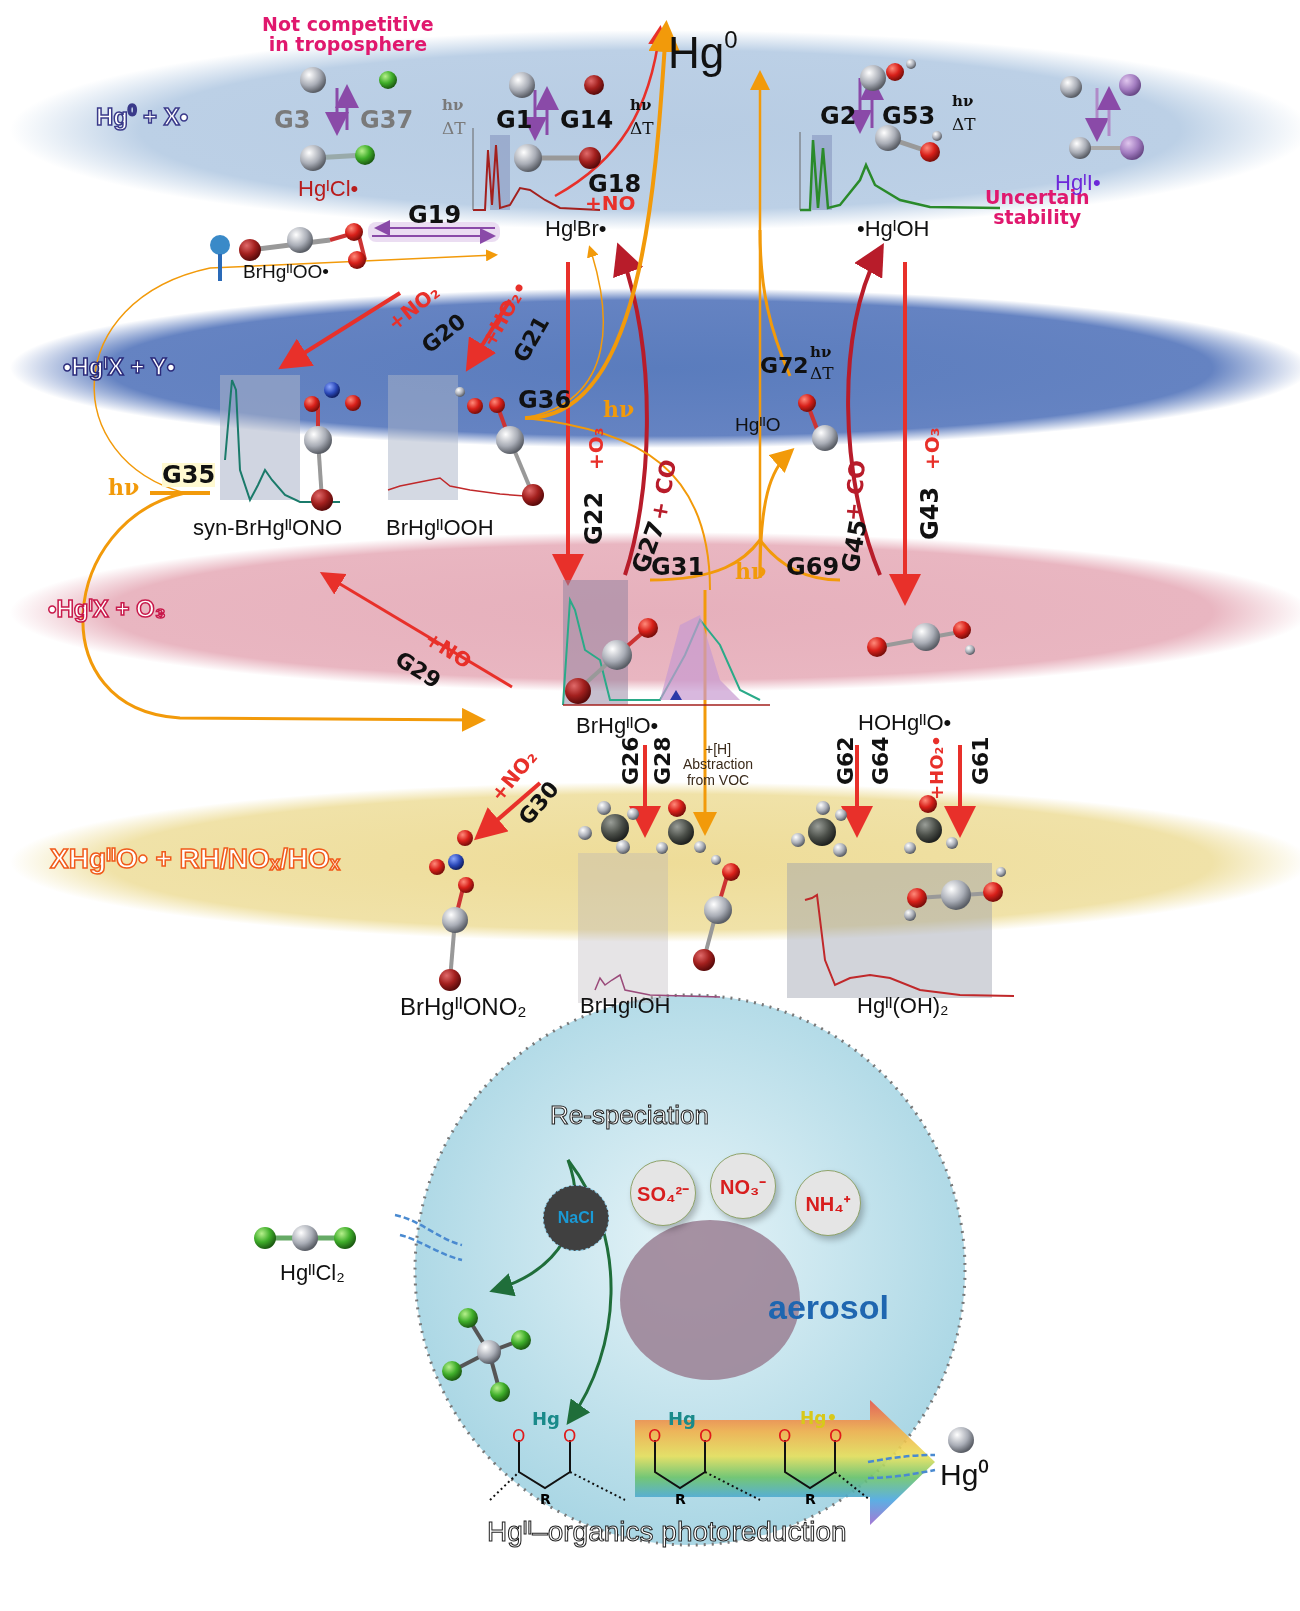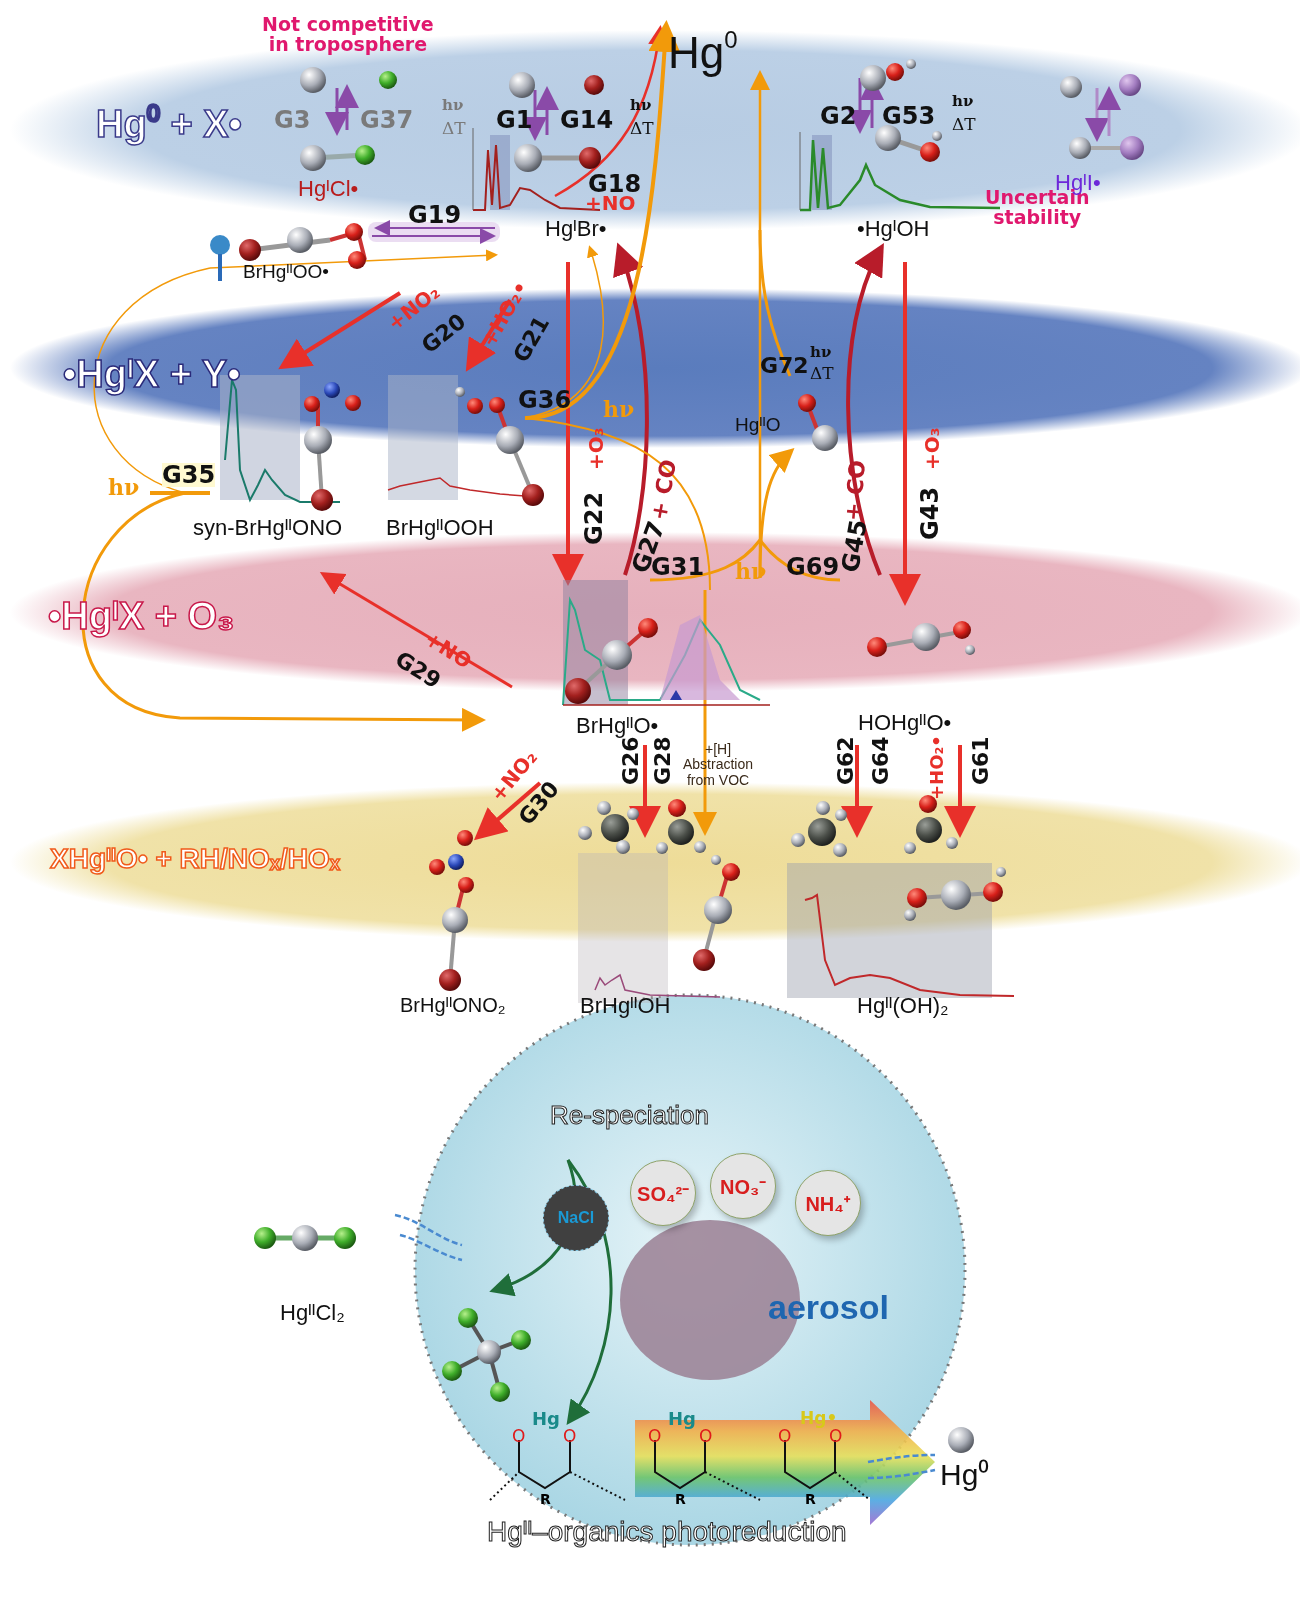--- a/index.html
+++ b/index.html
@@ -3,21 +3,21 @@
 <meta charset="utf-8">
 <style>
   html, body { margin: 0; padding: 0; background: #ffffff; }
   body { width: 1300px; height: 1611px; position: relative; overflow: hidden;
          font-family: "DejaVu Sans", sans-serif; }
   #stage { position: absolute; left: 0; top: 0; width: 1300px; height: 1611px; }
   .lbl { position: absolute; white-space: nowrap; line-height: 1; }
   .gcode { font-family: "DejaVu Sans", sans-serif; font-weight: bold; font-size: 24px; color: #111; }
   .gray { color: #7a7a7a; }
   .pink { color: #e0186e; font-weight: bold; font-size: 19px; text-align: center; line-height: 1.05; }
-  .band-label { font-family: "Liberation Sans", sans-serif; font-weight: bold; font-size: 38px;
+  .band-label { font-family: "Liberation Sans", sans-serif; font-weight: bold; font-size: 24px;
                 color: #ffffff; }
   .species { font-family: "Liberation Sans", sans-serif; font-size: 22px; color: #111; }
   .reag { color: #e8302a; font-weight: bold; font-size: 20px; }
   .hv { color: #f29a0a; font-family: "DejaVu Serif", serif; font-weight: bold; font-size: 22px; }
   sup, sub { font-size: 60%; }
   .rot { transform-origin: left top; }
   .ion { position: absolute; width: 64px; height: 64px; border-radius: 50%;
          background: #e5e5e5; border: 1px solid #8fa36a; color: #d81e1e; font-weight: bold;
          font-family: "Liberation Sans", sans-serif; font-size: 20px;
          display: flex; align-items: center; justify-content: center;
@@ -447,31 +447,31 @@
   <div class="lbl gcode rot" style="left:620px;top:785px;transform:rotate(-90deg);font-size:22px;">G26</div>
   <div class="lbl gcode rot" style="left:652px;top:785px;transform:rotate(-90deg);font-size:22px;">G28</div>
   <div class="lbl" style="left:683px;top:742px;white-space:pre;text-align:center;font-family:'Liberation Sans',sans-serif;font-size:14px;color:#3a2a1a;line-height:1.1;">+[H]
 Abstraction
 from VOC</div>
   <div class="lbl gcode rot" style="left:835px;top:785px;transform:rotate(-90deg);font-size:22px;">G62</div>
   <div class="lbl gcode rot" style="left:870px;top:785px;transform:rotate(-90deg);font-size:22px;">G64</div>
   <div class="lbl reag rot" style="left:928px;top:800px;transform:rotate(-90deg);font-size:18px;">+HO₂•</div>
   <div class="lbl gcode rot" style="left:970px;top:785px;transform:rotate(-90deg);font-size:22px;">G61</div>
 
-  <div class="lbl species" style="left:400px;top:995px;font-size:20px;">BrHgᴵᴵONO₂</div>
+  <div class="lbl species" style="left:400px;top:995px;font-size:24px;">BrHgᴵᴵONO₂</div>
   <div class="lbl species" style="left:580px;top:995px;">BrHgᴵᴵOH</div>
   <div class="lbl species" style="left:857px;top:995px;">Hgᴵᴵ(OH)₂</div>
 
   <div class="lbl" style="left:550px;top:1102px;font-family:'Liberation Sans',sans-serif;font-size:26px;color:#fff;-webkit-text-stroke:1px #222;">Re-speciation</div>
   <div class="nacl" style="left:543px;top:1185px;">NaCl</div>
   <div class="ion" style="left:630px;top:1160px;">SO₄²⁻</div>
   <div class="ion" style="left:710px;top:1153px;">NO₃⁻</div>
   <div class="ion" style="left:795px;top:1170px;">NH₄⁺</div>
   <div class="lbl" style="left:768px;top:1290px;font-family:'Liberation Sans',sans-serif;font-weight:bold;font-size:34px;color:#1f66b0;">aerosol</div>
-  <div class="lbl species" style="left:280px;top:1262px;margin-top:40px;">HgᴵᴵCl₂</div>
+  <div class="lbl species" style="left:280px;top:1262px;">HgᴵᴵCl₂</div>
 
   <div class="lbl" style="left:532px;top:1410px;color:#1a8a8a;font-weight:bold;font-size:18px;">Hg</div>
   <div class="lbl" style="left:512px;top:1428px;color:#e01a1a;font-size:17px;">O</div>
   <div class="lbl" style="left:563px;top:1428px;color:#e01a1a;font-size:17px;">O</div>
   <div class="lbl" style="left:540px;top:1492px;font-weight:bold;font-size:14px;">R</div>
   <div class="lbl" style="left:668px;top:1410px;color:#1a8a8a;font-weight:bold;font-size:18px;">Hg</div>
   <div class="lbl" style="left:648px;top:1428px;color:#e01a1a;font-size:17px;">O</div>
   <div class="lbl" style="left:699px;top:1428px;color:#e01a1a;font-size:17px;">O</div>
   <div class="lbl" style="left:675px;top:1492px;font-weight:bold;font-size:14px;">R</div>
   <div class="lbl" style="left:800px;top:1410px;color:#d8c81a;font-weight:bold;font-size:17px;">Hg•</div>

